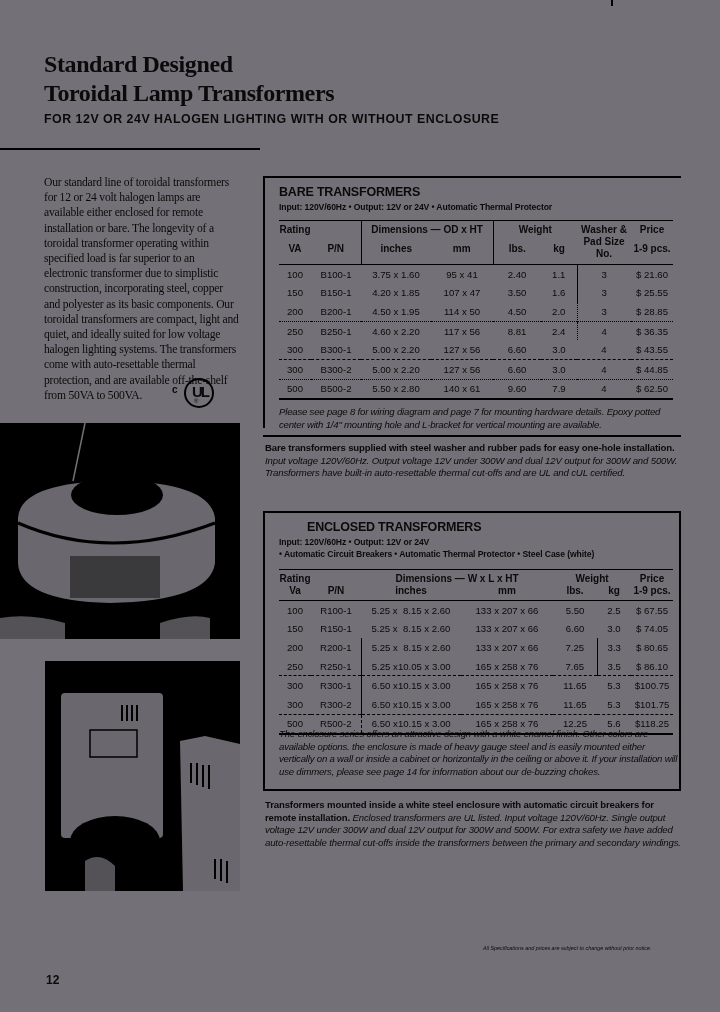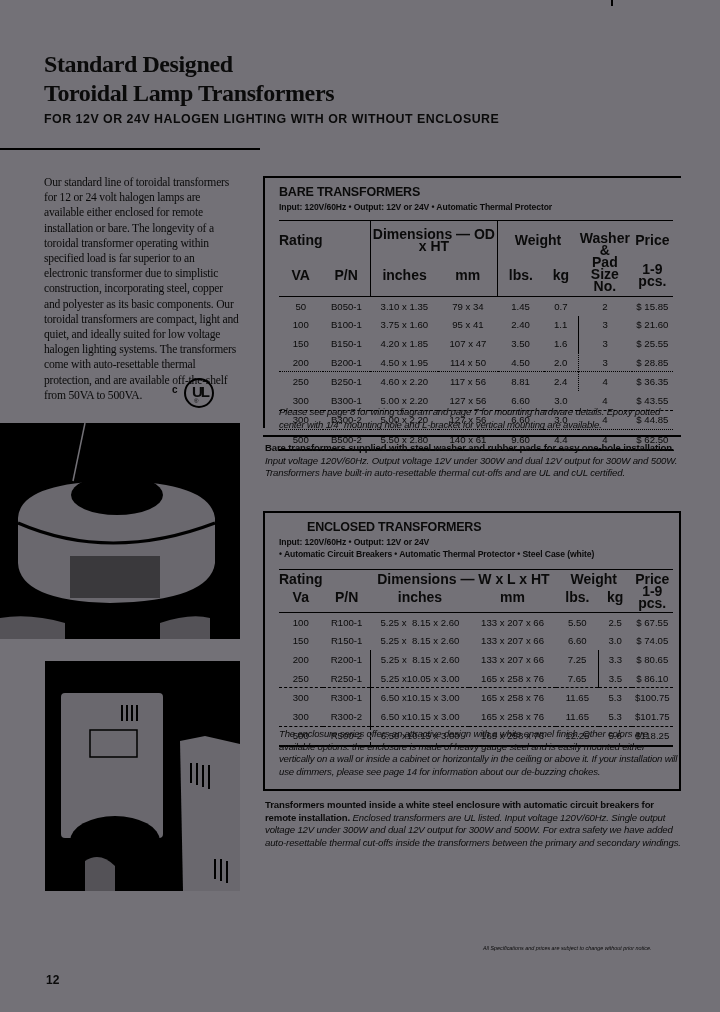--- a/index.html
+++ b/index.html
@@ -22,21 +22,21 @@
 
   .photo1 { left:0; top:423px; width:240px; height:216px; background:#000; overflow:hidden; }
   .photo2 { left:45px; top:661px; width:195px; height:230px; background:#000; overflow:hidden; }
 
   .box { border:2px solid #000; box-sizing:border-box; }
   .box1 { left:263px; top:176px; width:418px; height:252px; border-right:none; border-bottom:none; }
   .box2 { left:263px; top:511px; width:418px; height:280px; }
   .box-title { font-weight:bold; font-size:12.5px; letter-spacing:-0.2px; }
   .box-sub { font-weight:bold; font-size:8.6px; letter-spacing:-0.1px; line-height:12px; }
   table { border-collapse:collapse; font-family:"Liberation Sans", sans-serif; }
-  th { font-size:14px; font-weight:bold; padding:0; line-height:12px; }
+  th { font-size:10px; font-weight:bold; padding:0; line-height:12px; }
   td { font-size:9.6px; padding:0; height:18.6px; text-align:center; }
   .tbl1 { position:absolute; left:279px; top:220px; width:394px; }
   .tbl2 { position:absolute; left:279px; top:569px; width:394px; }
   .thead-rule { border-top:1.6px solid #000; }
   .body-rule { border-bottom:1.6px solid #000; }
   .notes-it { font-style:italic; font-size:9.6px; line-height:12.6px; letter-spacing:-0.2px; }
   .cap { font-size:9.6px; line-height:12.7px; letter-spacing:-0.15px; }
   .cap b { font-weight:bold; }
   .cap i { font-style:italic; }
   .footnote { left:483px; top:945px; font-size:5.4px; font-style:italic; }
@@ -118,46 +118,36 @@
       <col style="width:36px">
       <col style="width:54px">
       <col style="width:42px">
   </colgroup>
   <thead>
     <tr class="thead-rule">
       <th style="padding-top:3px">Rating</th>
       <th></th>
       <th colspan="2" style="padding-top:3px;border-left:1px solid #000">Dimensions — OD x HT</th>
       <th colspan="2" style="padding-top:3px;border-left:1px solid #000">Weight</th>
-      <th style="padding-top:11px">Washer &amp;</th>
+      <th style="padding-top:3px">Washer &amp;</th>
       <th style="padding-top:3px">Price</th>
     </tr>
     <tr class="body-rule">
       <th style="padding-bottom:3px">VA</th>
       <th style="padding-bottom:3px">P/N</th>
       <th style="padding-bottom:3px;border-left:1px solid #000">inches</th>
       <th style="padding-bottom:3px">mm</th>
       <th style="padding-bottom:3px;border-left:1px solid #000">lbs.</th>
       <th style="padding-bottom:3px">kg</th>
       <th style="padding-bottom:4px">Pad Size No.</th>
       <th style="padding-bottom:3px">1-9 pcs.</th>
     </tr>
   </thead>
   <tbody>
     <tr>
-      <td>50</td>
-      <td>B050-1</td>
-      <td>3.10 x 1.35</td>
-      <td>79 x 34</td>
-      <td>1.45</td>
-      <td>0.7</td>
-      <td>2</td>
-      <td>$ 15.85</td>
-    </tr>
-    <tr>
       <td>100</td>
       <td>B100-1</td>
       <td>3.75 x 1.60</td>
       <td>95 x 41</td>
       <td>2.40</td>
       <td>1.1</td>
       <td style="border-left:1px solid #000">3</td>
       <td>$ 21.60</td>
     </tr>
     <tr>
@@ -209,21 +199,21 @@
       <td>3.0</td>
       <td>4</td>
       <td>$ 44.85</td>
     </tr>
     <tr class="body-rule" style="border-bottom-width:2px">
       <td>500</td>
       <td>B500-2</td>
       <td>5.50 x 2.80</td>
       <td>140 x 61</td>
       <td>9.60</td>
-      <td>4.4</td>
+      <td>7.9</td>
       <td>4</td>
       <td>$ 62.50</td>
     </tr>
   </tbody>
 </table>
 <div class="abs notes-it" style="left:279px;top:406px;width:402px;">Please see page 8 for wiring diagram and page 7 for mounting hardware details. Epoxy potted center with 1/4" mounting hole and L-bracket for vertical mounting are available.</div>
 <div class="abs" style="left:263px;top:435px;width:418px;height:2px;background:#000;"></div>
 
 <div class="abs cap" style="left:265px;top:442px;width:420px;">
   <b>Bare transformers supplied with steel washer and rubber pads for easy one-hole installation.</b>

